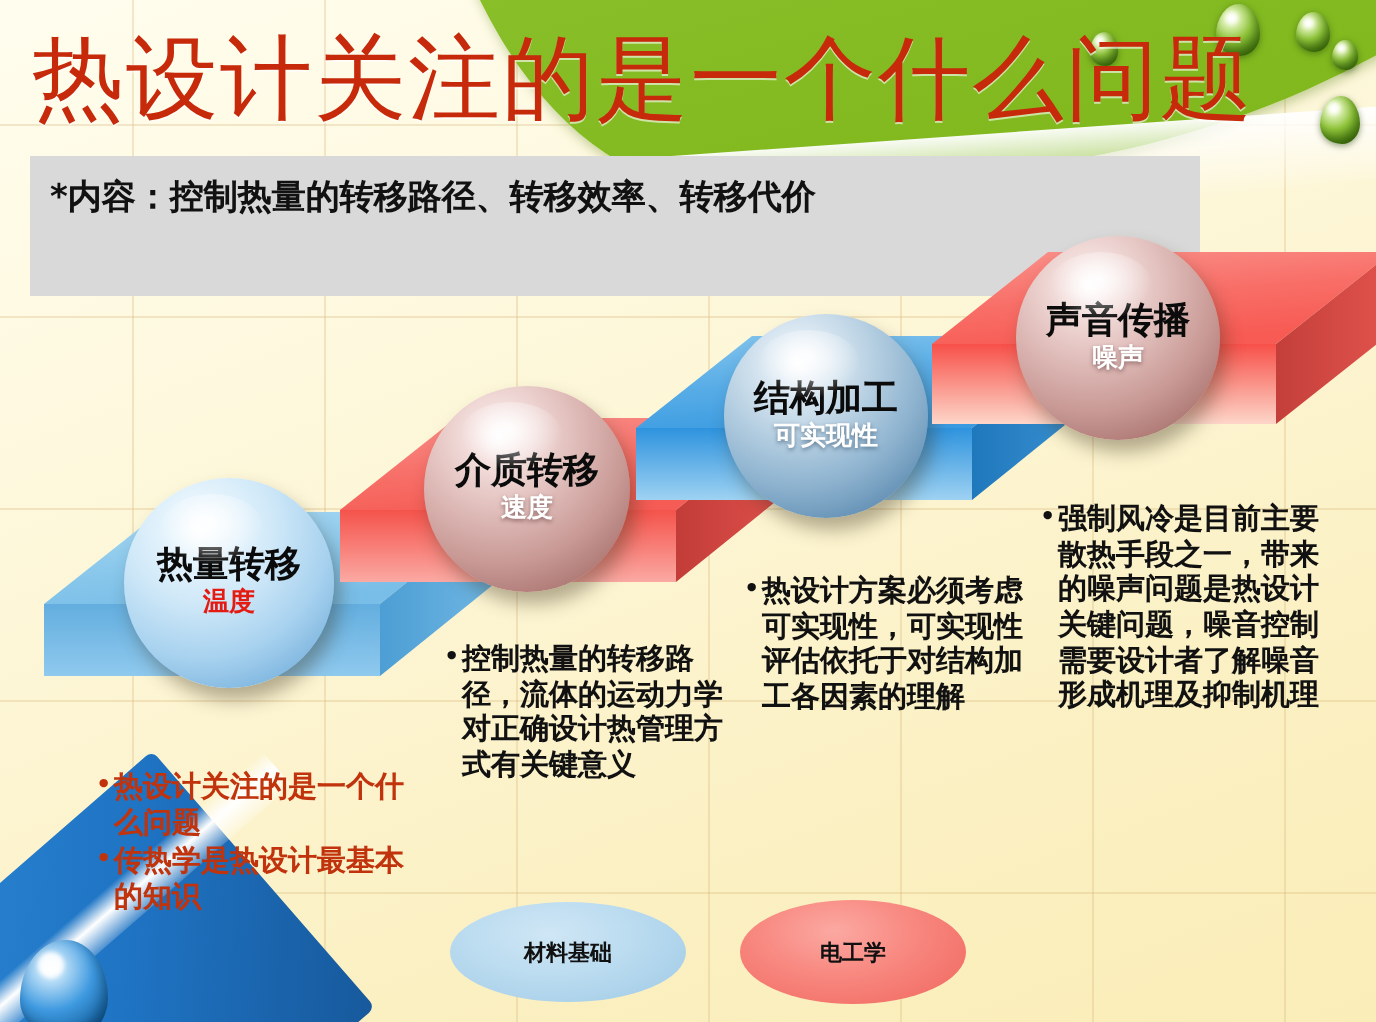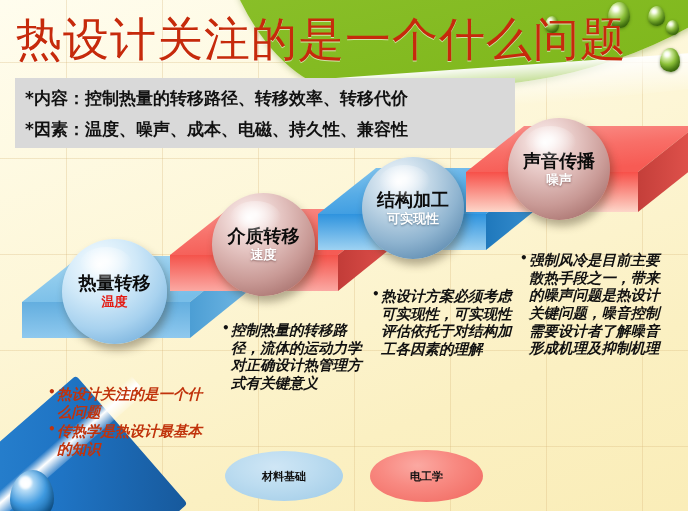--- a/index.html
+++ b/index.html
@@ -75,21 +75,21 @@
     position:absolute;left:16px;top:8px;
     font-family:"DejaVu Serif","Liberation Serif",serif;
     font-size:46px;line-height:1.35;font-weight:400;
     color:#C62A0B;
     letter-spacing:1px;
     text-shadow:0 1px 0 rgba(255,255,255,.6);
     white-space:nowrap;
   }
   
   .graybox{
-    position:absolute;left:15px;top:78px;width:500px;height:70px;
+    position:absolute;left:15px;top:78px;width:585px;height:70px;
     background:#D9D9D9;
   }
   .graybox .line{
     position:absolute;left:10px;
     font-size:17px;font-weight:bold;color:#111;white-space:nowrap;
     font-family:"DejaVu Sans","Liberation Sans",sans-serif;
   }
   .graybox .l1{top:9px;}
   .graybox .l2{top:40px;}
 
@@ -125,21 +125,20 @@
     background:radial-gradient(circle at 36% 24%,#ffffff 0%,#e4eef6 11%,#c0d6e6 32%,#8fb4d0 60%,#5f8cb1 85%,#44708f 100%);
   }
   .sph-steel .ln1{color:#0b0b0b;}
   .sph-steel .ln2{color:#ffffff;text-shadow:0 1px 2px rgba(40,70,95,.6);}
 
   
   .btext{
     position:absolute;
     font-size:14.5px;line-height:1.22;font-weight:bold;
     color:#111;
-    font-style:italic;
   }
   .btext .bi{
     position:relative;padding-left:9px;margin-bottom:2px;
   }
   .btext .bi::before{
     content:"\2022";position:absolute;left:0;top:-1px;font-size:12px;
   }
   .btext.red{color:#C0330C;}
 
   
@@ -186,21 +185,20 @@
   <div class="blue-corner"></div>
   <div class="white-sweep"></div>
   <div class="blue-drop">
       <span class="hl"></span>
     </div>
 
   <div class="title">热设计关注的是一个什么问题</div>
 
   <div class="graybox">
     <div class="line l1">*内容：控制热量的转移路径、转移效率、转移代价</div>
-    <div class="line l2">*因素：温度、噪声、成本、电磁、持久性、兼容性</div>
   </div>
 
   <div class="step">
     <svg class="slab" width="230" height="140" viewBox="0 0 230 140" style="left:22px;top:250px;">
       <defs>
         <linearGradient id="s1top" x1="0" y1="0" x2="0.4" y2="1">
           <stop offset="0%" stop-color="#A9D8F2"></stop>
             <stop offset="55%" stop-color="#8CC9EC"></stop>
             <stop offset="100%" stop-color="#79BEE8"></stop>
         </linearGradient>

